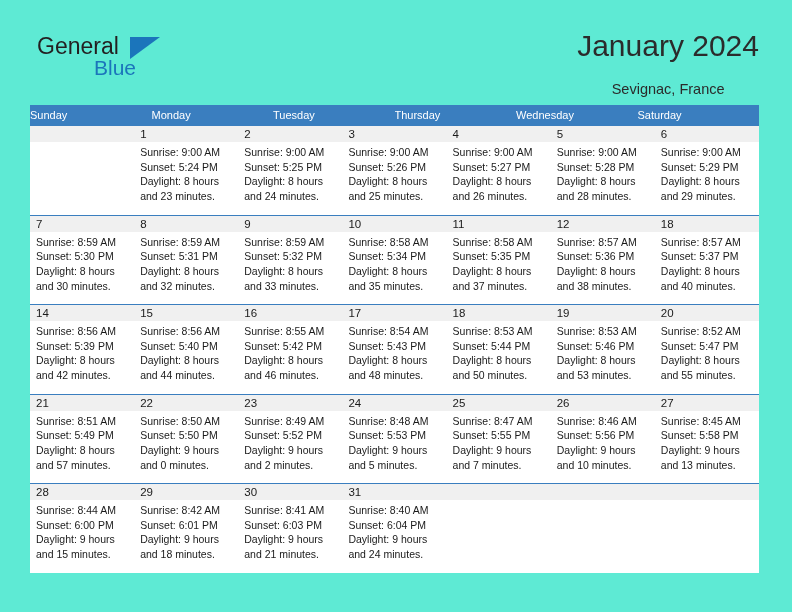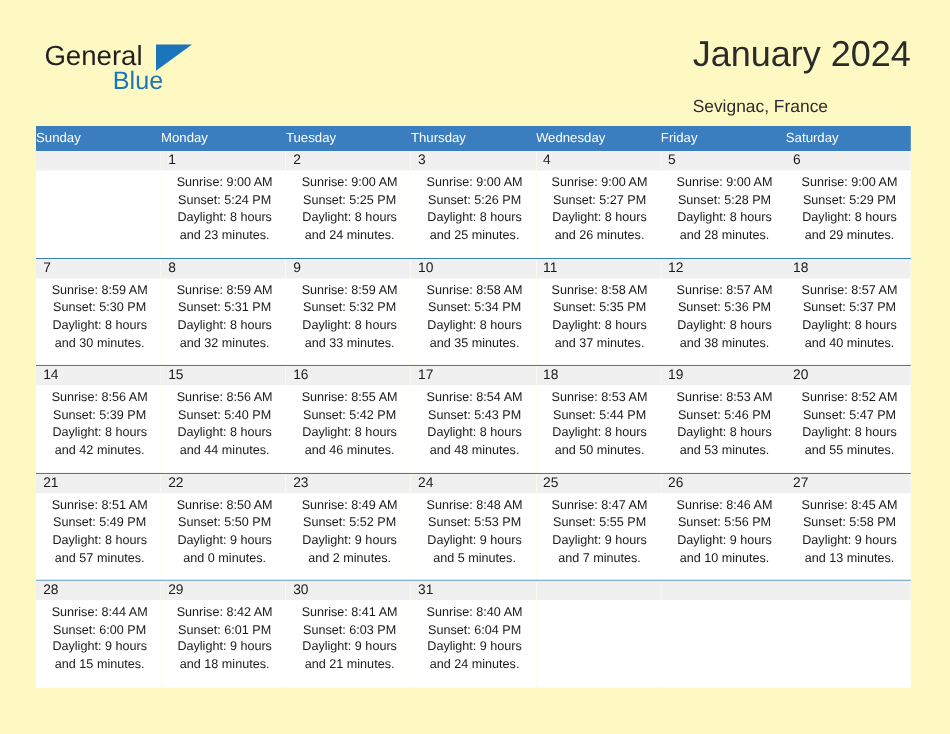--- a/index.html
+++ b/index.html
@@ -8,21 +8,21 @@
     padding: 0;
     width: 792px;
     height: 612px;
     background: #ffffff;
     font-family: "Liberation Sans", sans-serif;
   }
   .page {
     position: relative;
     width: 792px;
     height: 612px;
-    background: #fef9c3;
+    background: #5eead4;
   }
 
   
   .top {
     position: absolute;
     left: 30px;
     top: 28px;
     right: 33px;
     height: 72px;
   }
@@ -56,21 +56,21 @@
     top: 4px;
     width: 0;
     height: 0;
     border-left: 30px solid #1b75bb;
     border-bottom: 22px solid transparent;
   }
   .title-wrap {
     position: absolute;
     right: 0;
     top: 0;
-    text-align: left;
+    text-align: center;
   }
   .cal-title {
     font-size: 30px;
     color: #2b2b2b;
     line-height: 36px;
     white-space: nowrap;
   }
   .cal-subtitle {
     font-size: 14.5px;
     color: #2b2b2b;
@@ -118,21 +118,20 @@
   .daycell.empty .numband { background: #f0f0f0; }
   .daynum {
     font-size: 11.5px;
     color: #1a1a1a;
     line-height: 16px;
     padding-left: 6px;
     display: block;
   }
   .details {
     padding: 3px 4px 0 6px;
-    text-align: center;
   }
   .details div {
     font-size: 10.5px;
     color: #1a1a1a;
     line-height: 14.7px;
     white-space: nowrap;
   }
 </style>
 </head>
 <body>
@@ -155,21 +154,20 @@
   </div>
 
   <div class="calendar">
 
     <div class="weekdays">
       <div class="weekday">Sunday</div>
       <div class="weekday">Monday</div>
       <div class="weekday">Tuesday</div>
       <div class="weekday">Thursday</div>
       <div class="weekday">Wednesday</div>
-      <div class="weekday">Friday</div>
       <div class="weekday">Saturday</div>
     </div>
 
     <div class="week">
       <div class="daycell empty">
         <div class="numband">
             <span class="daynum"></span>
           </div>
         <div class="details">
           <div></div>

